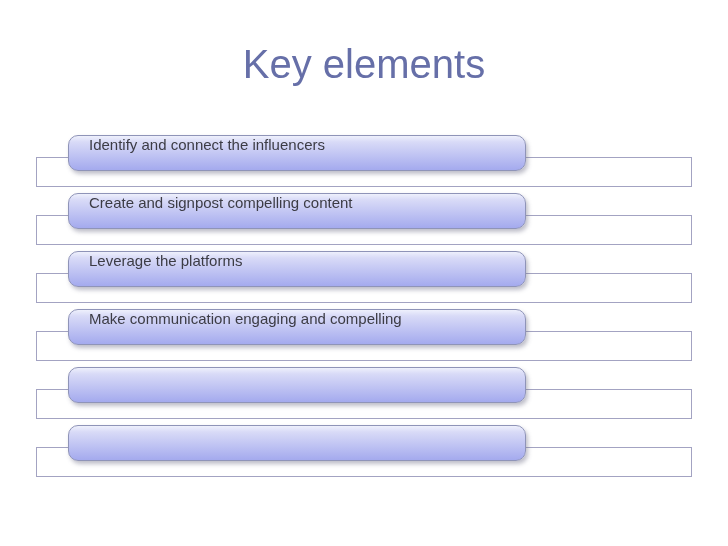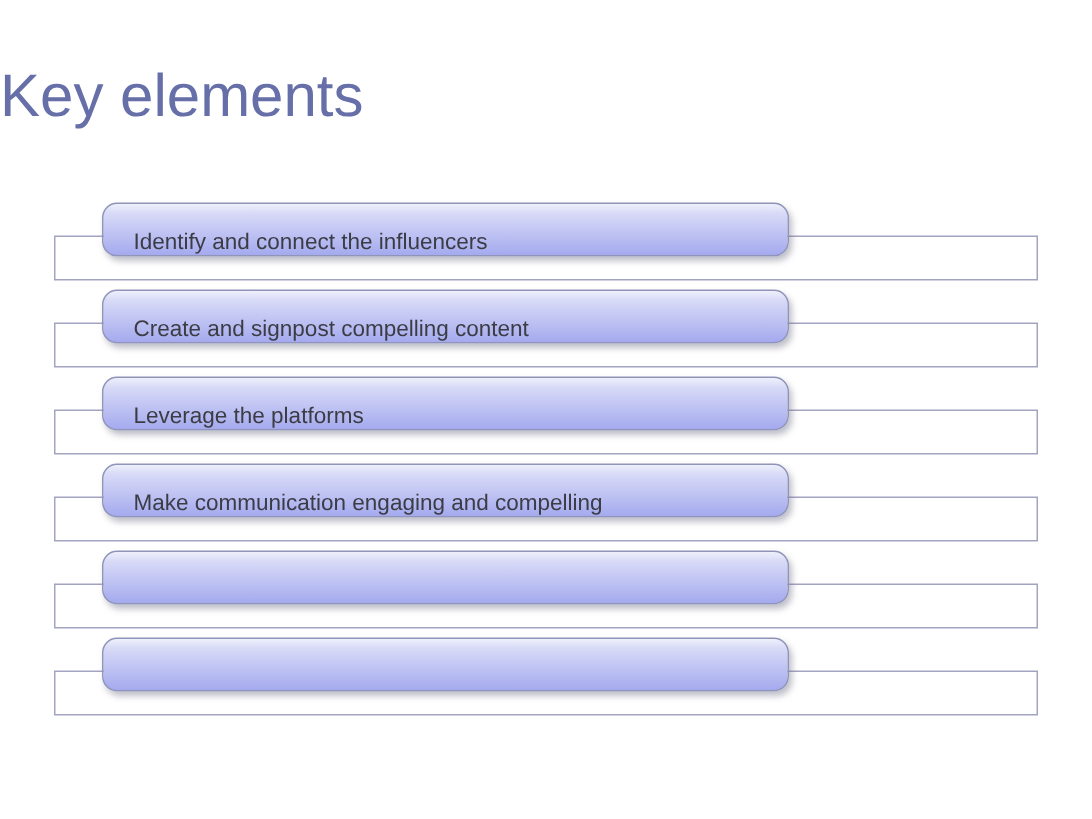--- a/index.html
+++ b/index.html
@@ -13,20 +13,21 @@
     width: 728px;
     height: 546px;
     background: var(--background, #ffffff);
     overflow: hidden;
   }
   .slide-title {
     position: absolute;
     top: 42px;
     left: 0;
     width: 100%;
+    text-align: center;
     font-size: 40px;
     line-height: 1.1;
     color: var(--title, #666fa8);
     letter-spacing: 0px;
   }
   .row {
     position: absolute;
     left: 0;
     width: 100%;
     height: 58px;
@@ -47,21 +48,21 @@
     width: 456px;
     height: 34px;
     border: 1px solid var(--bar-border, #8f94b8);
     border-radius: 10px;
     background: linear-gradient(to bottom,
       #eef0fc 0%,
       var(--bar-gradient-top, #d8daf7) 18%,
       var(--bar-gradient-bottom, #a4aaee) 100%);
     box-shadow: 2px 3px 4px rgba(110, 110, 135, 0.45);
     display: flex;
-    align-items: flex-end;
+    align-items: flex-start;
   }
   .bar-label {
     padding-left: 20px;
     font-size: 15px;
     color: var(--bar-text, #3c3c45);
     white-space: nowrap;
   }
   
   .row.r0 { top: 135px; }
   .row.r1 { top: 193px; padding-left: 32px; }

